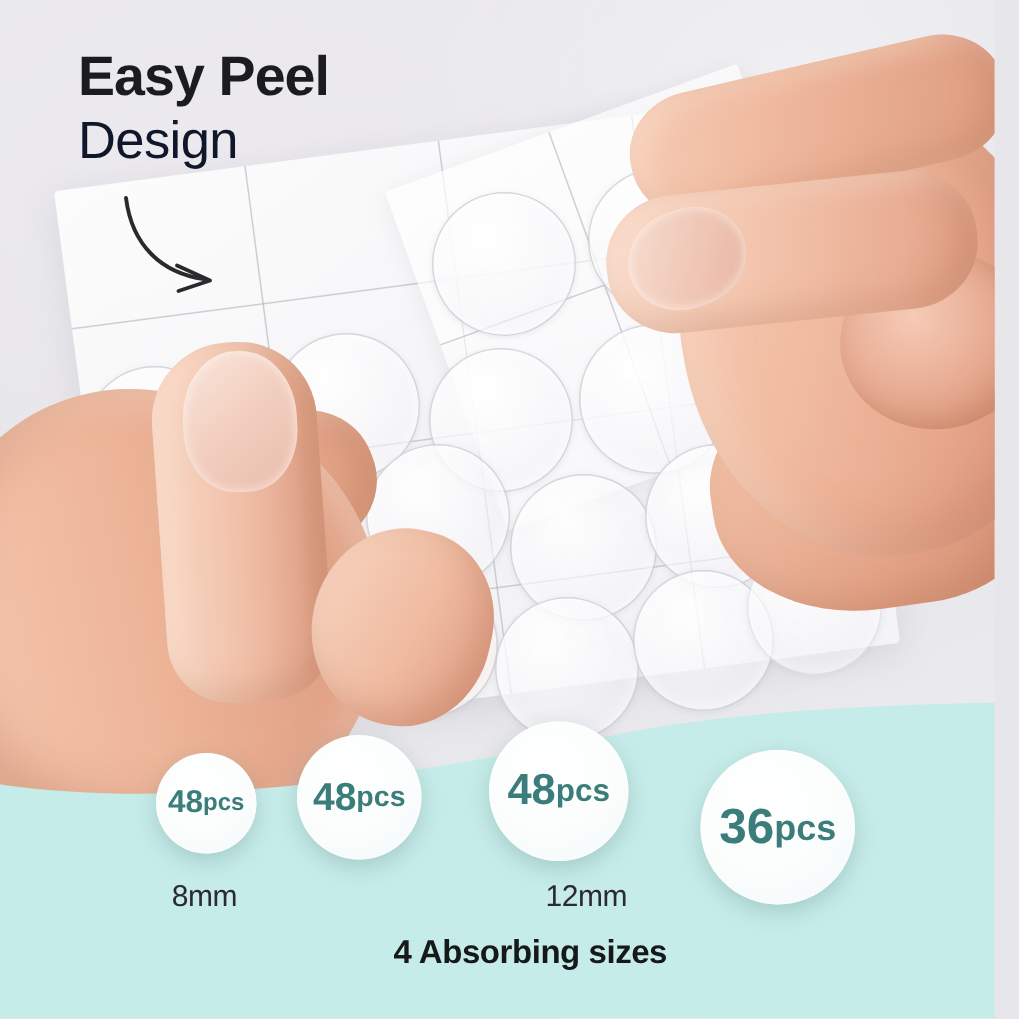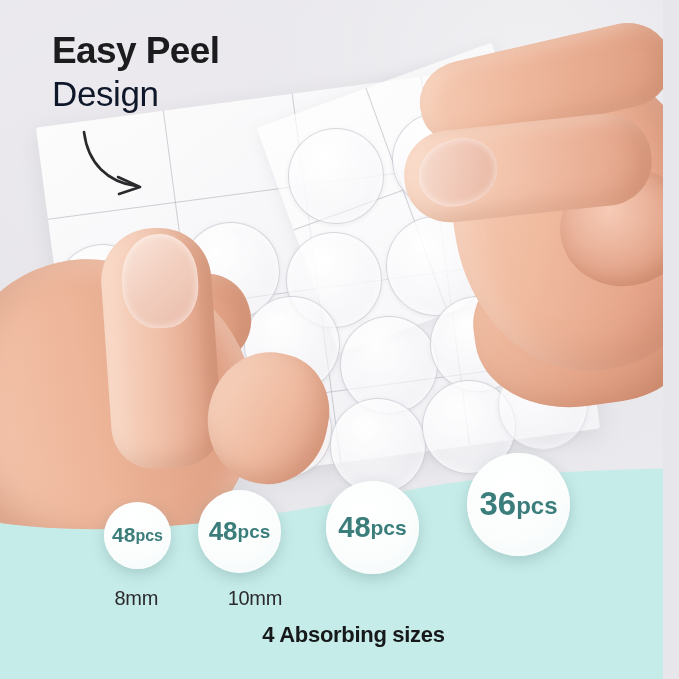--- a/index.html
+++ b/index.html
@@ -207,21 +207,21 @@
 
   #badge-0 { left:104px; top:502px; width:67px; height:67px; }
   #badge-0 .num { font-size:21px; } #badge-0 .pcs { font-size:16px; margin-top:1px; }
 
   #badge-1 { left:198px; top:490px; width:83px; height:83px; }
   #badge-1 .num { font-size:26px; } #badge-1 .pcs { font-size:19px; margin-top:1px; }
 
   #badge-2 { left:326px; top:481px; width:93px; height:93px; }
   #badge-2 .num { font-size:29px; } #badge-2 .pcs { font-size:21px; margin-top:2px; }
 
-  #badge-3 { left:467px; top:453px; width:103px; height:103px; }
+  #badge-3 { left:467px; top:500px; width:103px; height:103px; }
   #badge-3 .num { font-size:33px; } #badge-3 .pcs { font-size:24px; margin-top:2px; }
 
   
   .size-label {
     position:absolute;
     top:587px;
     font-size:20px;
     color:#2b2b2d;
     text-align:right;
     letter-spacing:-.3px;
@@ -329,17 +329,17 @@
   <div class="badge" id="badge-2">
     <span class="num">48</span>
     <span class="pcs">pcs</span>
   </div>
   <div class="badge" id="badge-3">
     <span class="num">36</span>
     <span class="pcs">pcs</span>
   </div>
 
   <div class="size-label" id="size-0">8mm</div>
-  <div class="size-label" id="size-1">10mm</div>
+  <div class="size-label" id="size-2">12mm</div>
 
   <div id="footer-caption">4 Absorbing sizes</div>
 
 </div>
 
 </body></html>

